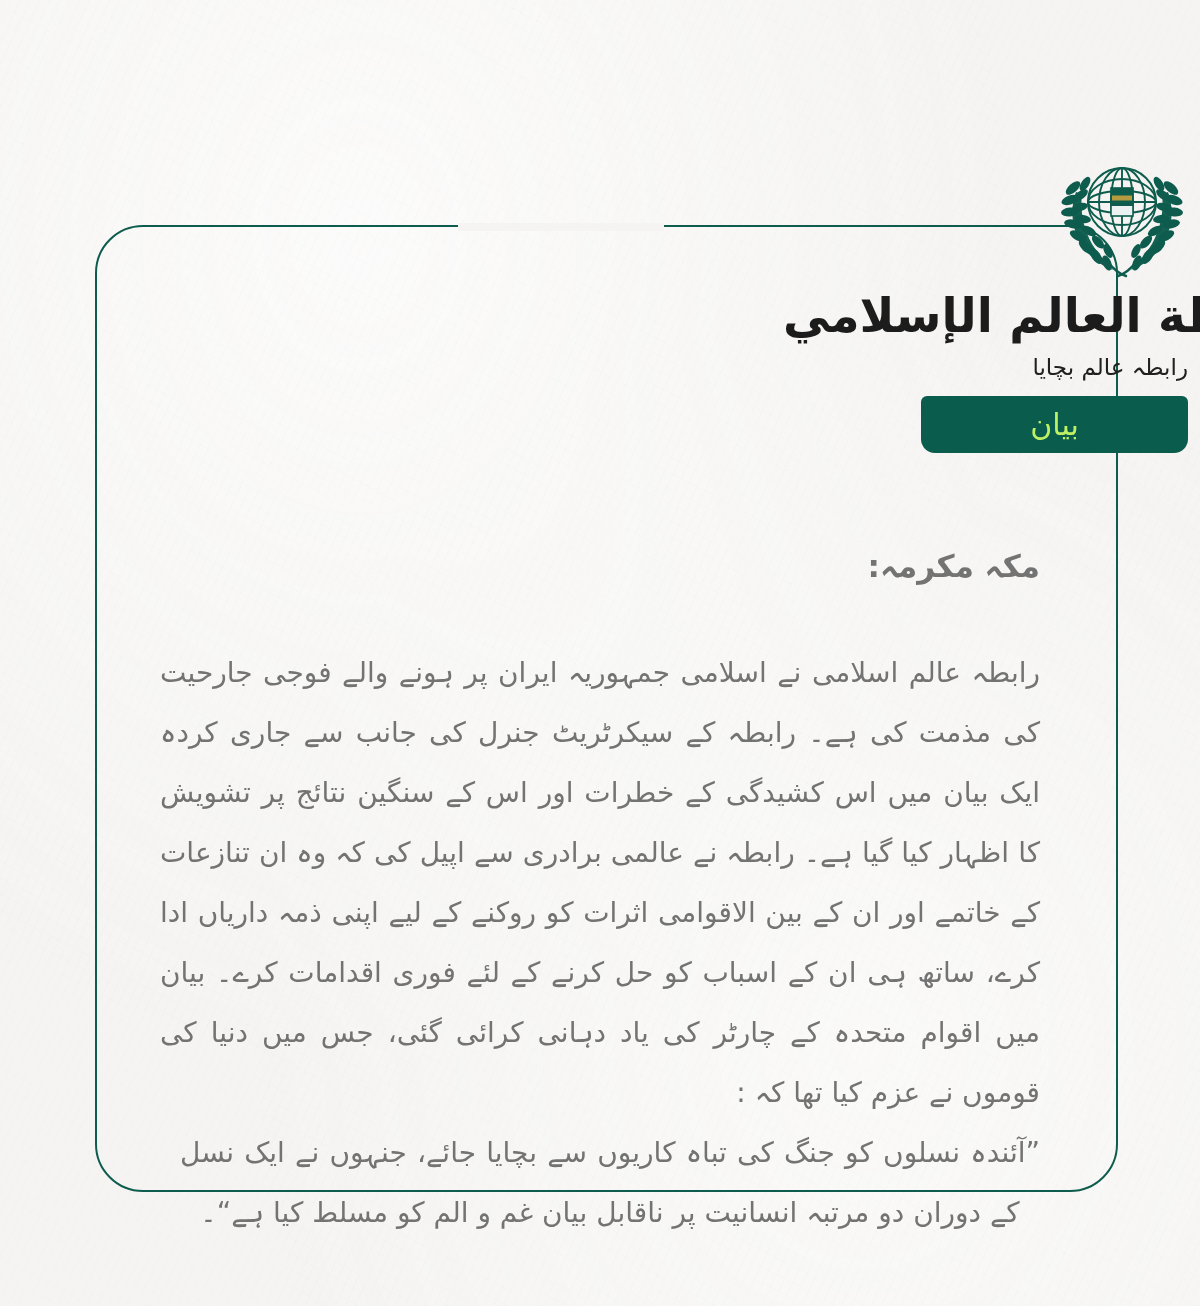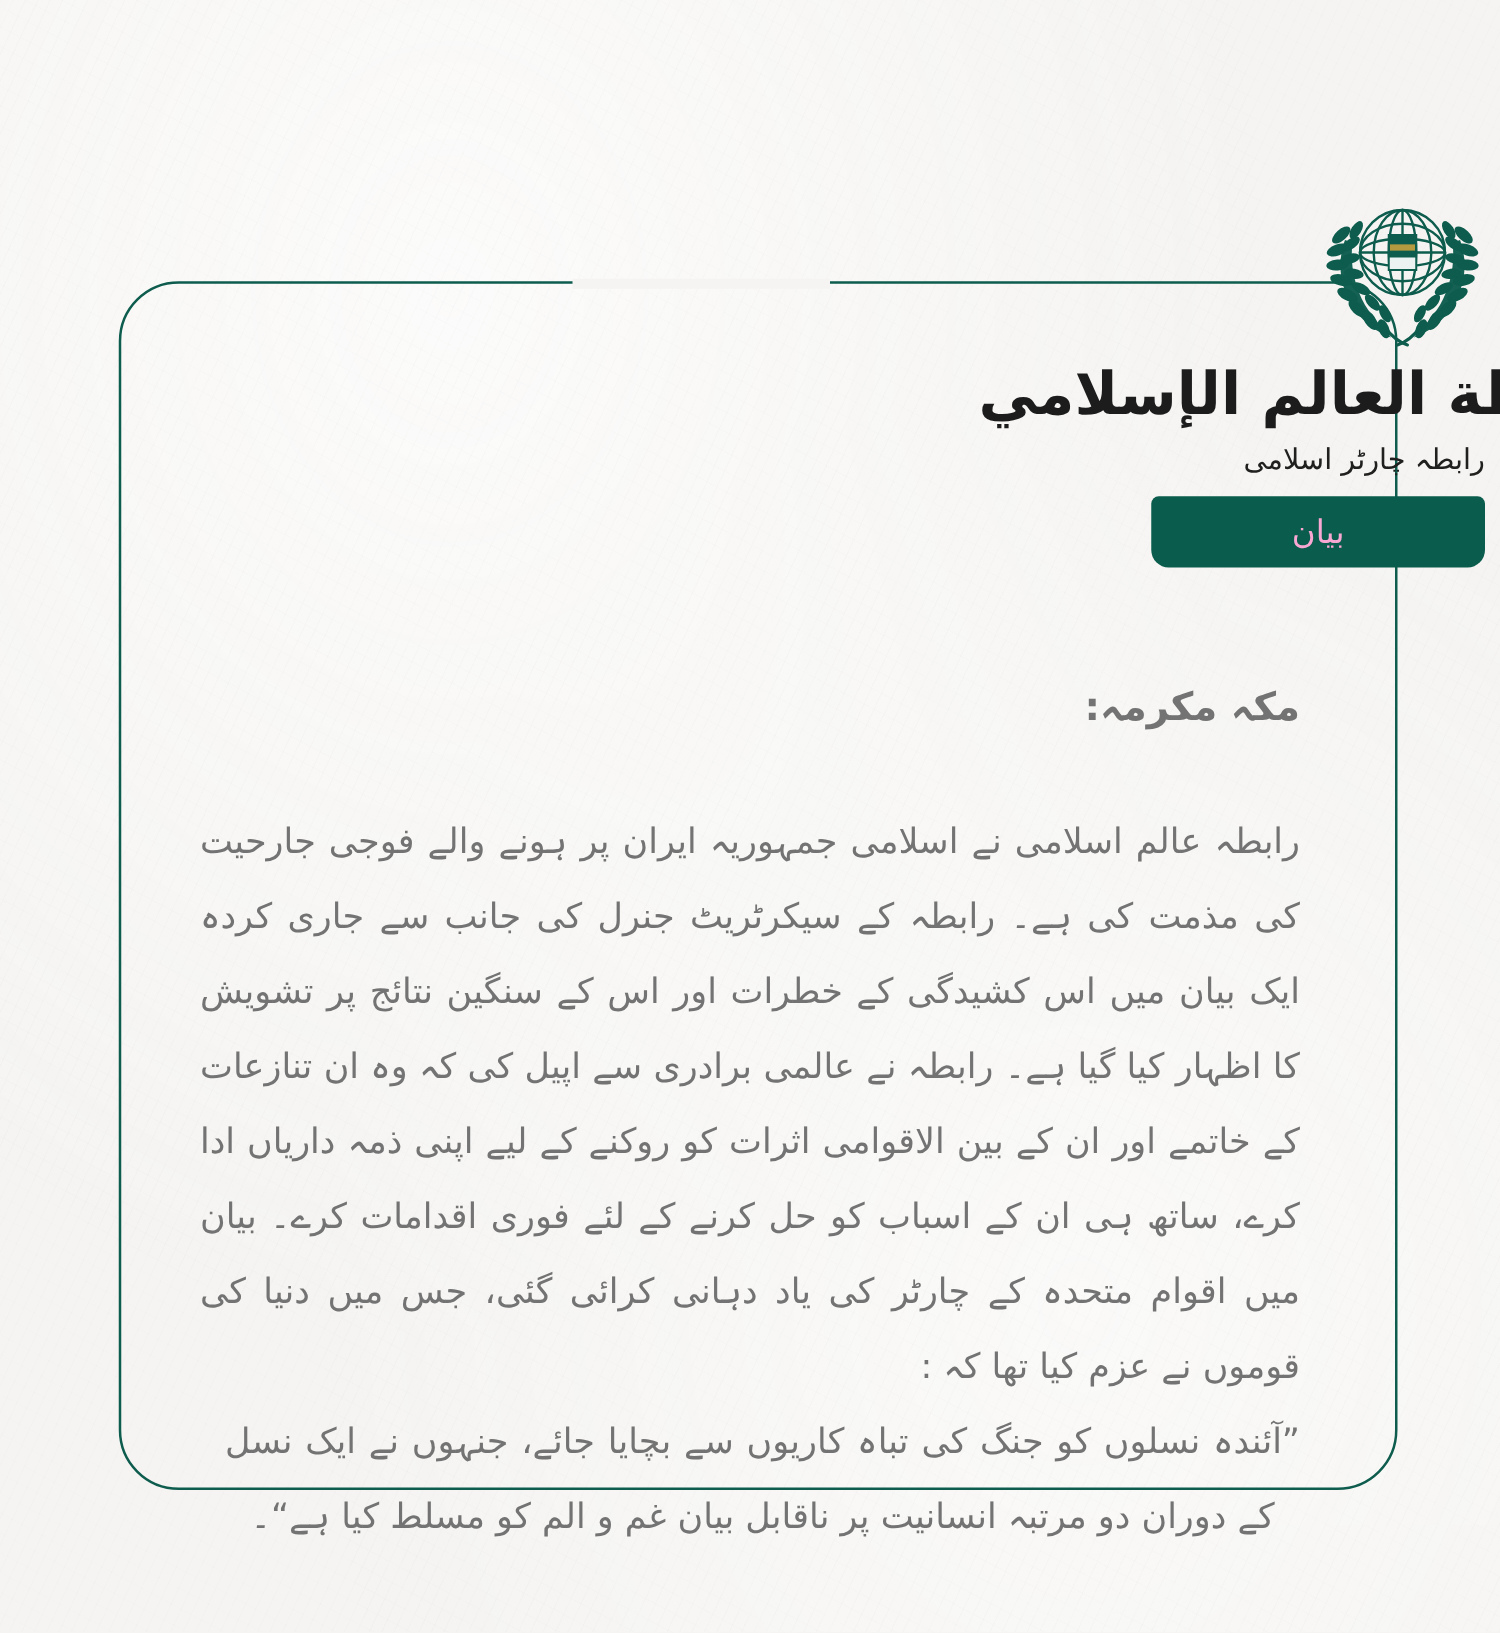--- a/index.html
+++ b/index.html
@@ -94,23 +94,23 @@
   
   .badge {
     margin-top: 16px;
     width: 267px;
     height: 57px;
     background: #0a5c4c;
     border-radius: 6px 6px 14px 14px;
     display: flex;
     align-items: center;
     justify-content: center;
-    color: #f9a8d4;
+    color: #bef264;
     font-family: "DejaVu Sans", "Liberation Sans", sans-serif;
-    font-size: 26px;
+    font-size: 30px;
     direction: rtl;
   }
 
   
   .doc-body {
     position: absolute;
     left: 160px;
     right: 160px;
     top: 548px;
     z-index: 4;
@@ -218,21 +218,21 @@
       <path d="M80 112 C74 120 68 124 62 126"></path>
     </g>
   </svg>
 
   <div style="width:300px;height:74px;display:flex;align-items:center;justify-content:center;">
     <span style="font-family:'DejaVu Sans','Liberation Sans',sans-serif;
                  font-size:47px; color:#1c1c1c; direction:rtl; white-space:nowrap;
                  font-weight:700; letter-spacing:-1px; line-height:1;">رابطة العالم الإسلامي</span>
   </div>
 
-  <div class="org-name-ur">رابطہ چارٹر اسلامی</div>
+  <div class="org-name-ur">رابطہ عالم بچایا</div>
 
   <div class="badge">بیان</div>
 </div>
 
 <div class="doc-body">
   <div class="dateline">مکہ مکرمہ:</div>
 
   <p class="para">رابطہ عالم اسلامی نے اسلامی جمہوریہ ایران پر ہونے والے فوجی جارحیت کی مذمت کی ہے۔ رابطہ کے سیکرٹریٹ جنرل کی جانب سے جاری کردہ ایک بیان میں اس کشیدگی کے خطرات اور اس کے سنگین نتائج پر تشویش کا اظہار کیا گیا ہے۔ رابطہ نے عالمی برادری سے اپیل کی کہ وہ ان تنازعات کے خاتمے اور ان کے بین الاقوامی اثرات کو روکنے کے لیے اپنی ذمہ داریاں ادا کرے، ساتھ ہی ان کے اسباب کو حل کرنے کے لئے فوری اقدامات کرے۔ بیان میں اقوام متحدہ کے چارٹر کی یاد دہانی کرائی گئی، جس میں دنیا کی قوموں نے عزم کیا تھا کہ :</p>
 
   <p class="para quote-para">”آئندہ نسلوں کو جنگ کی تباہ کاریوں سے بچایا جائے، جنہوں نے ایک نسل کے دوران دو مرتبہ انسانیت پر ناقابل بیان غم و الم کو مسلط کیا ہے“۔</p>

